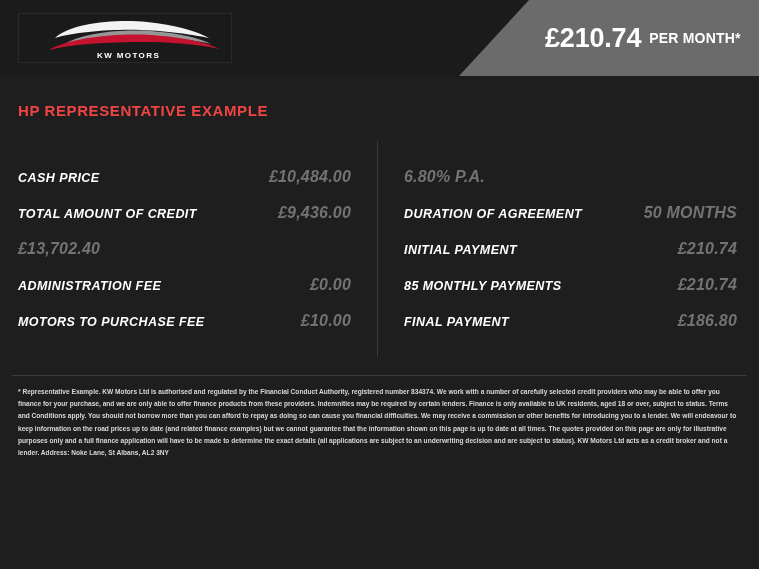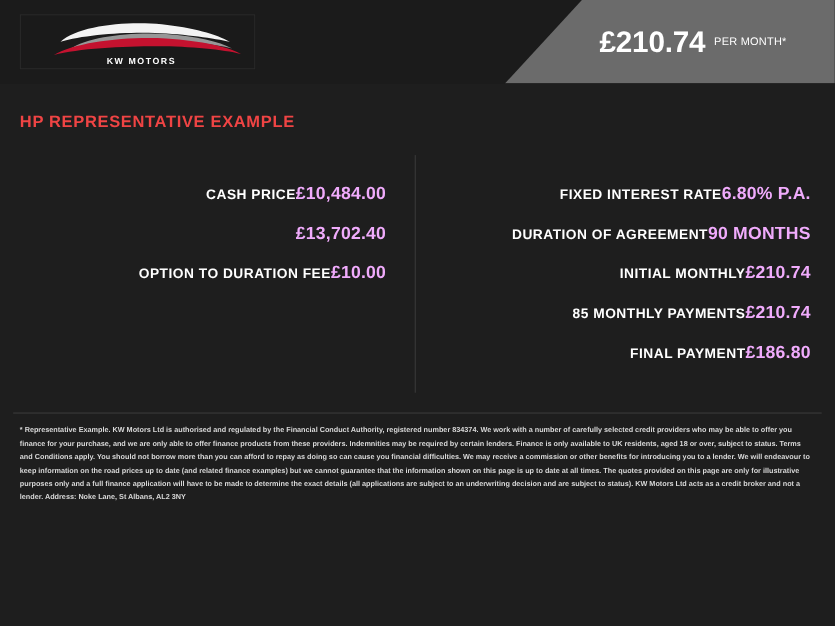--- a/index.html
+++ b/index.html
@@ -51,22 +51,22 @@
     padding-left: 86px;
   }
   .price-amount {
     font-size: 27px;
     font-weight: bold;
     letter-spacing: -0.2px;
     color: #ffffff;
     line-height: 1;
   }
   .price-per {
-    font-size: 10px;
-    font-weight: normal;
+    font-size: 14px;
+    font-weight: bold;
     color: #ffffff;
     margin-left: 8px;
     margin-top: 0;
     letter-spacing: 0.2px;
   }
 
   
   .logo-box {
     position: absolute;
     left: 18px;
@@ -102,34 +102,35 @@
   .panel.left {
     border-right: 1px solid #3a3a3a;
     padding-right: 26px;
   }
   .panel.right {
     padding-left: 26px;
   }
   .row {
     display: flex;
     align-items: baseline;
-    justify-content: flex-end;
+    justify-content: space-between;
     padding: 9px 0;
+    font-style: italic;
   }
   .row-label {
     font-size: 12.5px;
     font-weight: bold;
     letter-spacing: 0.45px;
     color: #ffffff;
     white-space: nowrap;
   }
   .row-value {
     font-size: 16px;
     font-weight: bold;
-    color: #f0abfc;
+    color: #737373;
     letter-spacing: 0.2px;
     white-space: nowrap;
   }
 
   
   .disclaimer {
     margin: 18px 12px 0 12px;
     padding: 10px 6px 0 6px;
     border-top: 1px solid #3a3a3a;
     font-size: 6.6px;
@@ -167,39 +168,46 @@
   <h1 class="section-title">HP REPRESENTATIVE EXAMPLE</h1>
 
   <div class="panels">
 
     <div class="panel left">
       <div class="row">
         <span class="row-label">CASH PRICE</span>
         <span class="row-value">£10,484.00</span>
       </div>
       <div class="row">
+        <span class="row-label">TOTAL AMOUNT OF CREDIT</span>
+        <span class="row-value">£9,436.00</span>
+      </div>
+      <div class="row">
         <span class="row-value">£13,702.40</span>
       </div>
       <div class="row">
-        <span class="row-label">OPTION TO DURATION FEE</span>
+        <span class="row-label">ADMINISTRATION FEE</span>
+        <span class="row-value">£0.00</span>
+      </div>
+      <div class="row">
+        <span class="row-label">MOTORS TO PURCHASE FEE</span>
         <span class="row-value">£10.00</span>
       </div>
     </div>
 
     <div class="panel right">
       <div class="row">
-        <span class="row-label">FIXED INTEREST RATE</span>
         <span class="row-value">6.80% P.A.</span>
       </div>
       <div class="row">
         <span class="row-label">DURATION OF AGREEMENT</span>
-        <span class="row-value">90 MONTHS</span>
-      </div>
-      <div class="row">
-        <span class="row-label">INITIAL MONTHLY</span>
+        <span class="row-value">50 MONTHS</span>
+      </div>
+      <div class="row">
+        <span class="row-label">INITIAL PAYMENT</span>
         <span class="row-value">£210.74</span>
       </div>
       <div class="row">
         <span class="row-label">85 MONTHLY PAYMENTS</span>
         <span class="row-value">£210.74</span>
       </div>
       <div class="row">
         <span class="row-label">FINAL PAYMENT</span>
         <span class="row-value">£186.80</span>
       </div>

